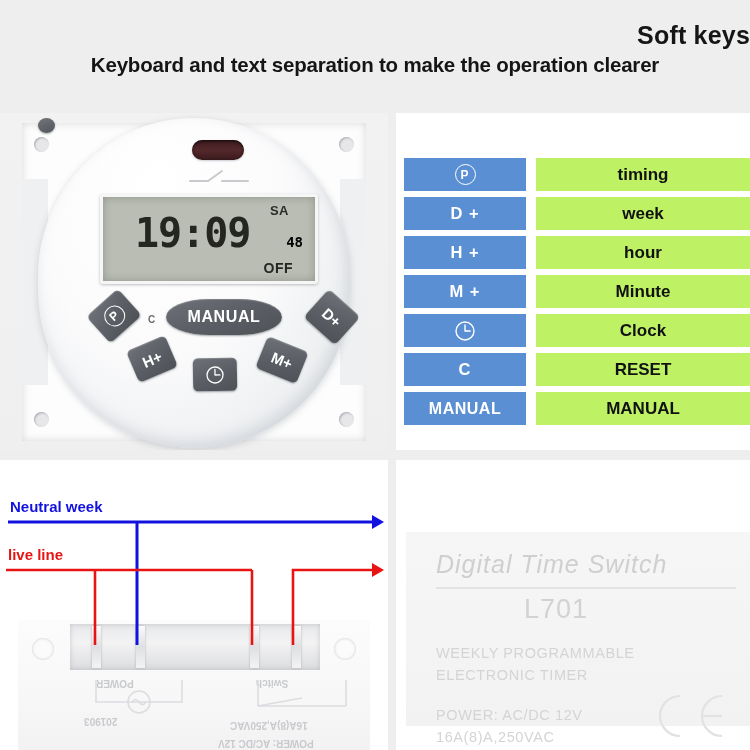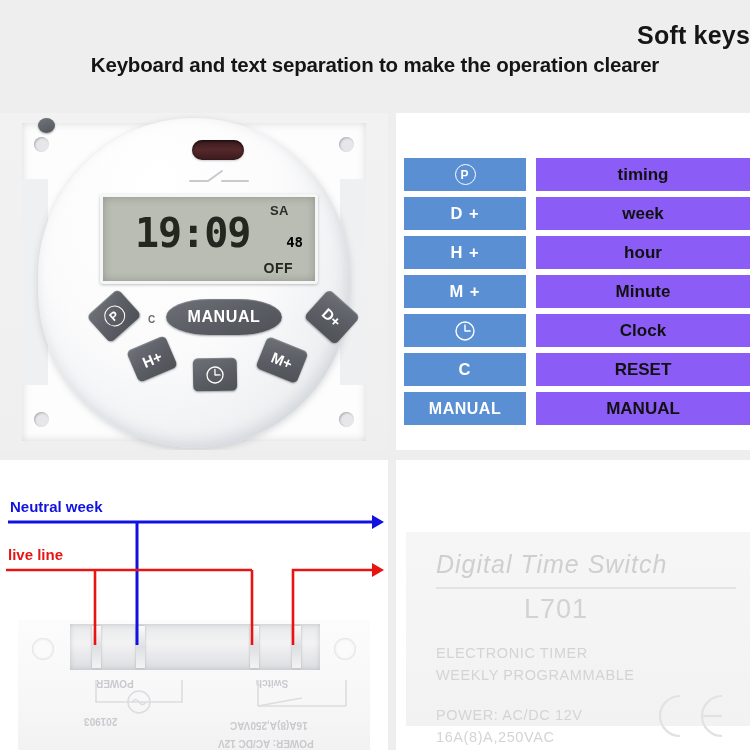--- a/index.html
+++ b/index.html
@@ -40,21 +40,21 @@
   .keytable{position:absolute;left:8px;top:45px;width:346px;}
   .krow{display:flex;height:33px;margin-bottom:6px;}
   .kbtn{
     width:122px;height:33px;background:#5b8fd4;
     display:flex;align-items:center;justify-content:center;
     color:#ffffff;font-size:16.5px;font-weight:bold;
     letter-spacing:1px;
   }
   .kbtn.manual{font-size:16px;letter-spacing:.5px;}
   .kdesc{
-    margin-left:10px;width:214px;height:33px;background:#8b5cf6;
+    margin-left:10px;width:214px;height:33px;background:#bef264;
     display:flex;align-items:center;justify-content:center;
     color:#111;font-size:17px;font-weight:bold;
   }
   .icon-circle{
     width:19px;height:19px;border:1.6px solid #ffffff;border-radius:50%;
     display:flex;align-items:center;justify-content:center;
     font-size:12px;font-weight:bold;line-height:1;
   }
   svg.kicon{display:block;}
 
@@ -316,22 +316,22 @@
   </div>
 </div>
 
 <div class="panel" id="panel-label">
   <div class="lab-wrap">
     <div class="lab-card">
       <div class="lab-t1">Digital Time Switch</div>
       <div class="lab-rule"></div>
       <div class="lab-t2">L701</div>
       <div class="lab-t3">
+        <div>WEEKLY PROGRAMMABLE</div>
         <div>ELECTRONIC TIMER</div>
-        <div>WEEKLY PROGRAMMABLE</div>
       </div>
       <div class="lab-t4">
         <div>POWER: AC/DC 12V</div>
         <div>16A(8)A,250VAC</div>
       </div>
       <div class="ce">
         <svg width="82" height="52" viewBox="0 0 82 52">
           <path d="M34 6 A20 20 0 1 0 34 46" stroke="#e2e2e2" stroke-width="2.2" fill="none"></path>
           <path d="M76 6 A20 20 0 1 0 76 46" stroke="#e2e2e2" stroke-width="2.2" fill="none"></path>
           <path d="M56 26 H76" stroke="#e2e2e2" stroke-width="2.2" fill="none"></path>

